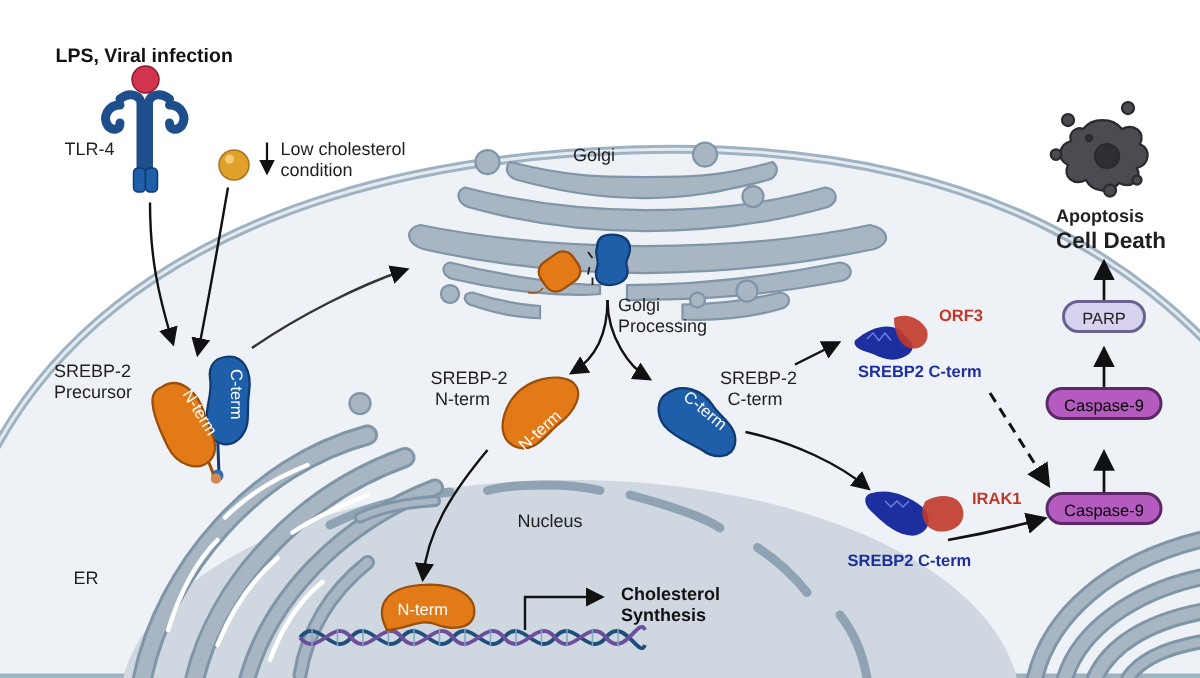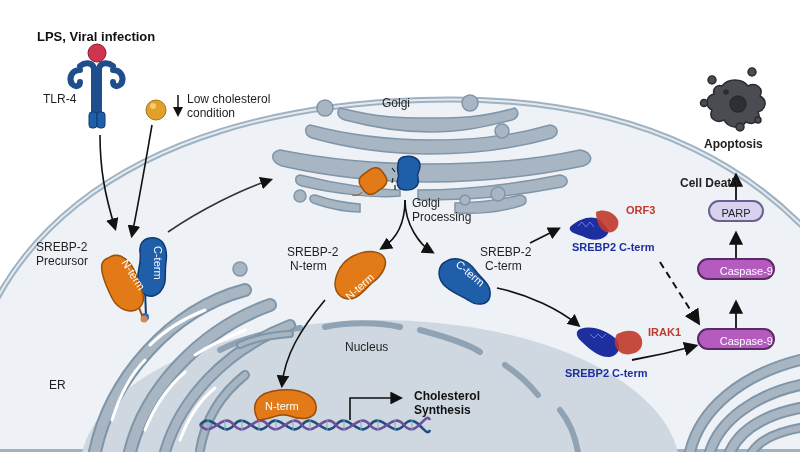--- a/index.html
+++ b/index.html
@@ -3,21 +3,21 @@
 <meta charset="utf-8">
 <style>
   html, body { margin: 0; padding: 0; background: #ffffff; }
   body { width: 800px; height: 452px; overflow: hidden; position: relative; font-family: "Liberation Sans", sans-serif; }
   #stage { position: absolute; left: 0; top: 0; width: 800px; height: 452px; }
   .lbl { position: absolute; font-family: "Liberation Sans", sans-serif; color: #1f1f1f; line-height: 1.15; white-space: nowrap; }
   .lbl.bold { font-weight: bold; }
   .lbl.center { }
   .pill { position: absolute; border-radius: 14px; font-family: "Liberation Sans", sans-serif; font-size: 11px; text-align: center; line-height: 22px; height: 22px; box-sizing: border-box; }
   .pill.parp { background: #d9d2ee; border: 2px solid #6a6191; color: #1f1f1f; width: 56px; }
-  .pill.casp { background: #b55bbf; border: 2px solid #5b2a66; color: #ffffff; width: 78px; text-align: right; }
+  .pill.casp { background: #b55bbf; border: 2px solid #5b2a66; color: #000000; width: 78px; }
   .blob-text { font-family: "Liberation Sans", sans-serif; font-size: 11px; fill: #ffffff; }
 </style>
 </head>
 <body>
 
 <div id="stage">
 <svg width="800" height="452" viewBox="0 0 800 452" xmlns="http://www.w3.org/2000/svg">
   <defs>
     <marker id="ah" markerWidth="8" markerHeight="8" refX="6" refY="4" orient="auto">
       <path d="M0,0 L8,4 L0,8 z" fill="#111"></path>
@@ -226,14 +226,14 @@
   </g>
 </svg>
 
   
   <div class="pill parp" style="left:708px; top:200px;">PARP</div>
   <div class="pill casp" style="left:697px; top:258px;">Caspase-9</div>
   <div class="pill casp" style="left:697px; top:328px;">Caspase-9</div>
 
   
   <div class="lbl bold center" style="left:704px; top:138px; width:64px; font-size:12px;">Apoptosis</div>
-  <div class="lbl bold center" style="left:680px; top:152px; width:64px; font-size:12px;margin-top:25px;">Cell Death</div>
+  <div class="lbl bold center" style="left:704px; top:152px; width:64px; font-size:15px;">Cell Death</div>
 </div>
 
 </body></html>

